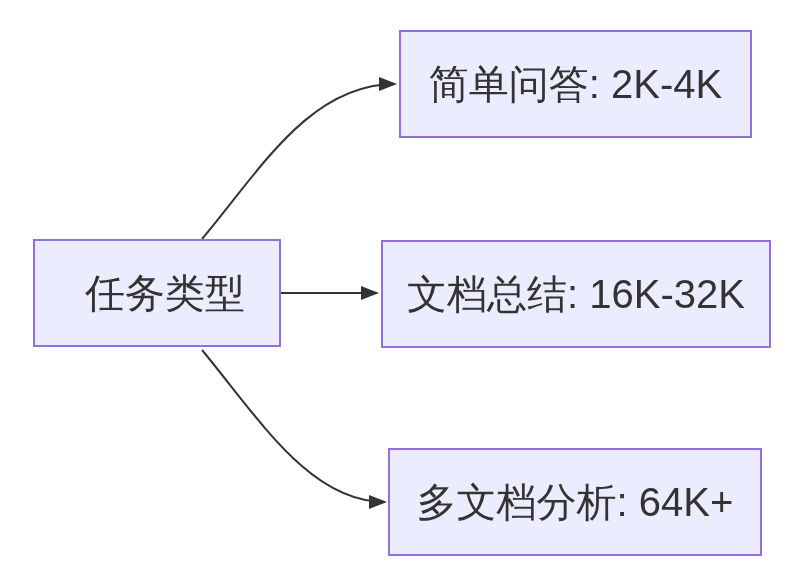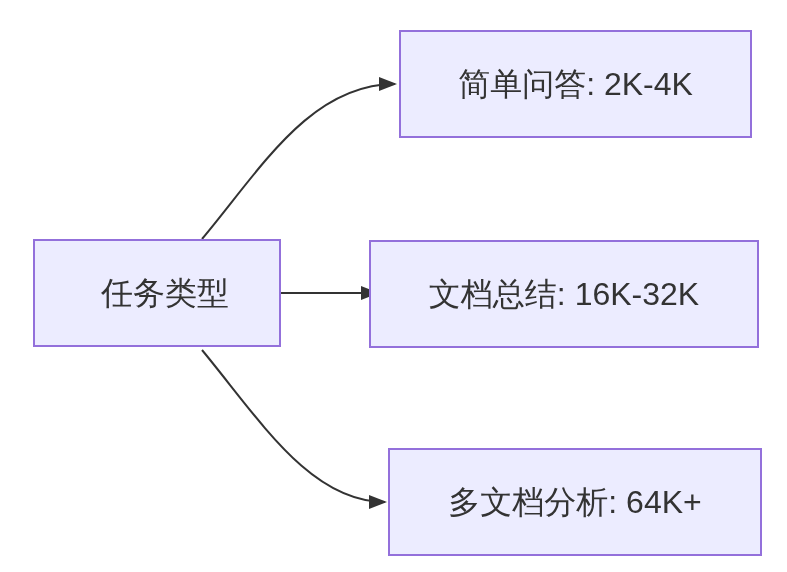--- a/index.html
+++ b/index.html
@@ -35,29 +35,29 @@
     position: absolute;
     box-sizing: border-box;
     background: var(--node-fill, #ECECFF);
     border: 2px solid var(--node-border, #9370DB);
     display: flex;
     align-items: center;
     justify-content: center;
   }
   .node-label {
     color: var(--text, #333333);
-    font-size: 32px;
+    font-size: 40px;
     line-height: 1.2;
     white-space: nowrap;
     text-align: center;
   }
   
   .node-task-type     { left: 33px;  top: 239px; width: 248px; height: 108px; padding-left: 16px; }
   .node-simple-qa     { left: 399px; top: 30px;  width: 353px; height: 108px; }
-  .node-doc-summary   { left: 369px; top: 240px; width: 390px; height: 108px; }
+  .node-doc-summary   { left: 381px; top: 240px; width: 390px; height: 108px; }
   .node-multi-doc     { left: 388px; top: 448px; width: 374px; height: 108px; }
 </style>
 </head>
 <body>
 
 <div class="canvas">
 
   <svg class="edge-layer" width="787" height="572" viewBox="0 0 787 572" aria-hidden="true">
     <defs>
       <marker id="arrowhead" viewBox="0 0 18 14" markerUnits="userSpaceOnUse" markerWidth="18" markerHeight="14" refX="16" refY="7" orient="auto">

